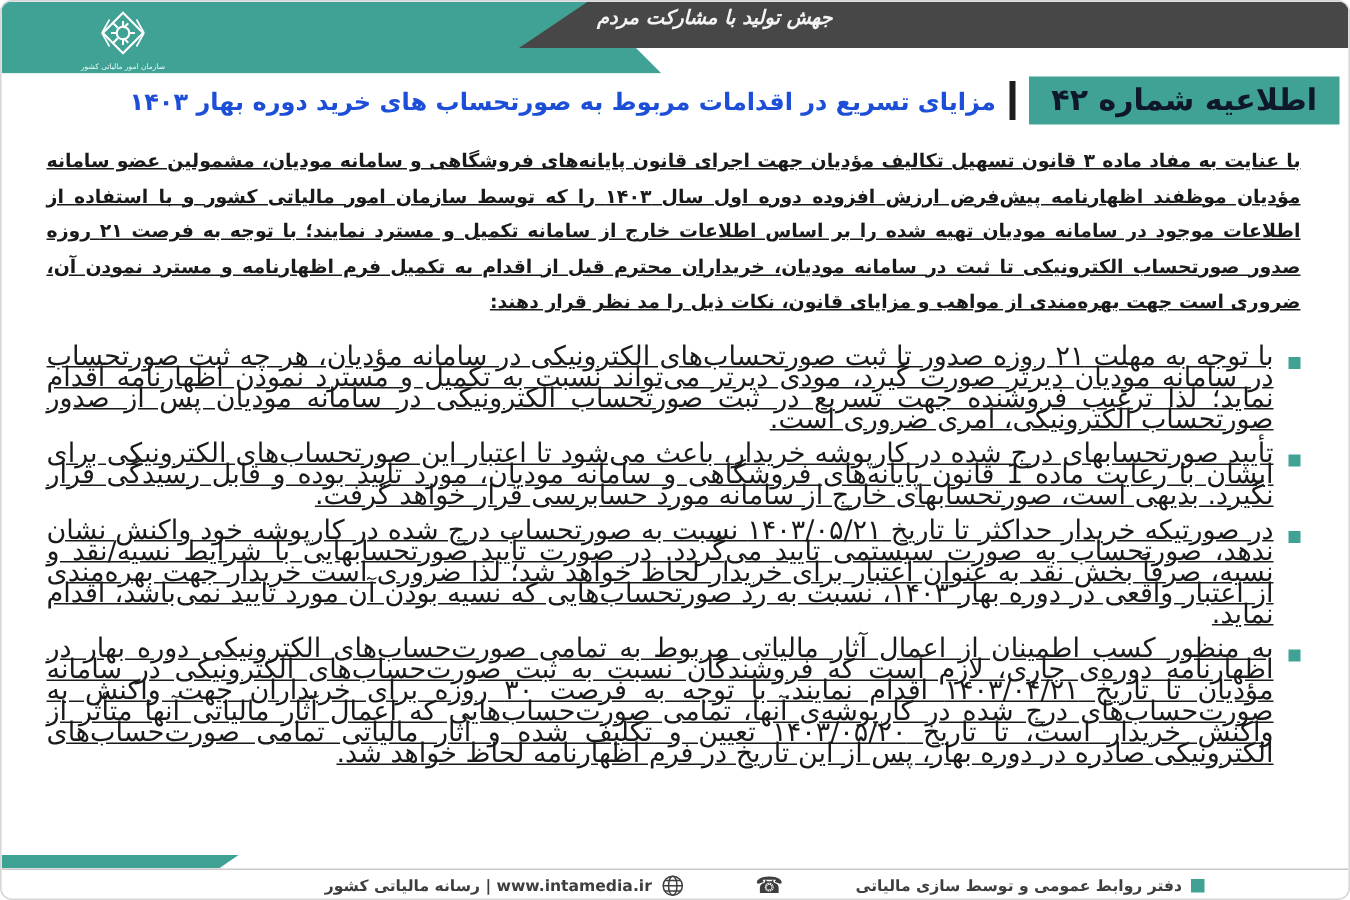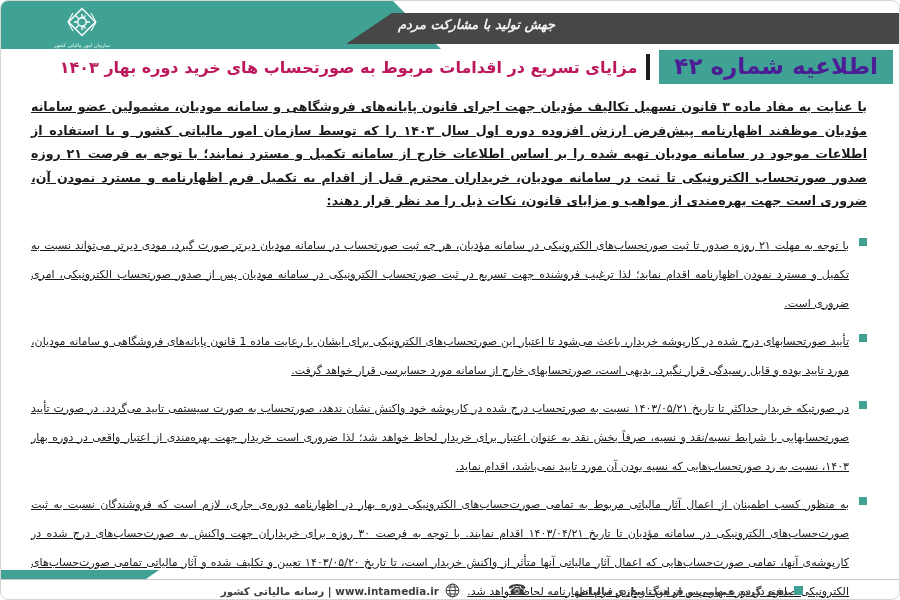--- a/index.html
+++ b/index.html
@@ -7,39 +7,39 @@
   body{font-family:"DejaVu Sans",sans-serif;}
   .page{position:relative;width:898px;height:598px;border:1px solid #d6d6d6;border-radius:8px;
         overflow:hidden;background:#fff;}
 
   
   .teal-band{position:absolute;left:0;top:0;width:462px;height:48px;background:var(--accent,#3fa294);
              clip-path:polygon(0 0,392px 0,440px 100%,0 100%);}
   .logo-wrap{position:absolute;left:50px;top:3px;width:62px;text-align:center;color:#fff;}
   .logo-wrap svg{display:block;margin:0 auto;}
   .logo-caption{font-size:5px;line-height:6px;color:#eafaf6;letter-spacing:.5px;}
-  .slogan-ribbon{position:absolute;left:345px;right:0;top:12px;height:31px;background:var(--banner,#474747);
+  .slogan-ribbon{position:absolute;left:345px;right:0;top:0;height:31px;background:var(--banner,#474747);
                  clip-path:polygon(46px 0,100% 0,100% 100%,0 100%);}
   .slogan-text{position:absolute;left:52px;top:4px;color:#f4f4f4;font-size:13px;font-style:italic;
                font-weight:bold;direction:rtl;}
 
   
   .title-row{position:absolute;top:49px;left:0;right:6px;height:34px;direction:rtl;
              display:flex;align-items:center;}
-  .notice-badge{background:var(--accent,#3fa294);color:#4c1d95;font-weight:bold;font-size:23px;
+  .notice-badge{background:var(--accent,#3fa294);color:#0f172a;font-weight:bold;font-size:20px;
                 padding:3px 15px 5px 15px;white-space:nowrap;}
   .title-divider{width:4px;height:26px;background:#1d1d1d;margin:0 9px;}
-  .notice-title{font-size:16px;font-weight:bold;color:#be185d;white-space:nowrap;}
+  .notice-title{font-size:16px;font-weight:bold;color:#1d4ed8;white-space:nowrap;}
 
   
   .body{position:absolute;top:94px;right:32px;left:30px;direction:rtl;color:var(--ink,#1a1a1a);text-decoration:underline;}
   .intro{font-size:12.6px;font-weight:bold;line-height:23.5px;text-align:justify;margin:0 0 18px 0;}
   ul.points{list-style:none;margin:0;padding:0;}
-  ul.points li{position:relative;padding-right:18px;margin-bottom:9px;font-size:11px;
-               line-height:29px;text-align:justify;}
+  ul.points li{position:relative;padding-right:18px;margin-bottom:9px;font-size:18px;
+               line-height:14px;text-align:justify;}
   .bullet-marker{position:absolute;right:0;top:7px;width:8px;height:8px;background:var(--accent,#3fa294);}
 
   
   .footer-strip{position:absolute;left:0;top:569px;width:158px;height:9px;background:var(--accent,#3fa294);
                 clip-path:polygon(0 0,100% 0,calc(100% - 13px) 100%,0 100%);}
   .footer-line{position:absolute;left:0;right:0;top:578px;height:1px;background:#c9c9c9;}
   .footer-row{position:absolute;top:582px;right:96px;left:28px;direction:rtl;display:flex;
               align-items:center;gap:48px;font-size:10.4px;font-weight:bold;color:#3e3e3e;}
   .footer-item{display:flex;align-items:center;gap:6px;white-space:nowrap;}
   .office-square{width:9px;height:9px;background:var(--accent,#3fa294);display:inline-block;}
@@ -96,21 +96,21 @@
         <span>به منظور کسب اطمینان از اعمال آثار مالیاتی مربوط به تمامی صورت‌حساب‌های الکترونیکی دوره بهار در اظهارنامه دوره‌ی جاری، لازم است که فروشندگان نسبت به ثبت صورت‌حساب‌های الکترونیکی در سامانه مؤدیان تا تاریخ ۱۴۰۳/۰۴/۲۱ اقدام نمایند. با توجه به فرصت ۳۰ روزه برای خریداران جهت واکنش به صورت‌حساب‌های درج شده در کارپوشه‌ی آنها، تمامی صورت‌حساب‌هایی که اعمال آثار مالیاتی آنها متأثر از واکنش خریدار است، تا تاریخ ۱۴۰۳/۰۵/۲۰ تعیین و تکلیف شده و آثار مالیاتی تمامی صورت‌حساب‌های الکترونیکی صادره در دوره بهار، پس از این تاریخ در فرم اظهارنامه لحاظ خواهد شد.</span>
       </li>
     </ul>
   </div>
 
   <div class="footer-strip"></div>
   <div class="footer-line"></div>
   <div class="footer-row">
     <span class="footer-item">
       <span class="office-square"></span>
-      <span>دفتر گردد عمومی و فرهنگ سازی مالیاتی</span>
+      <span>دفتر روابط عمومی و توسط سازی مالیاتی</span>
     </span>
     <span class="footer-item">
       <span class="phone-glyph">☎</span>
     </span>
     <span class="footer-item">
       <span>
         <svg class="globe-svg" width="15" height="15" viewBox="0 0 15 15" xmlns="http://www.w3.org/2000/svg">
           <g stroke="#3e3e3e" fill="none" stroke-width="1">
             <circle cx="7.5" cy="7.5" r="6.4"></circle>
             <ellipse cx="7.5" cy="7.5" rx="2.8" ry="6.4"></ellipse>

